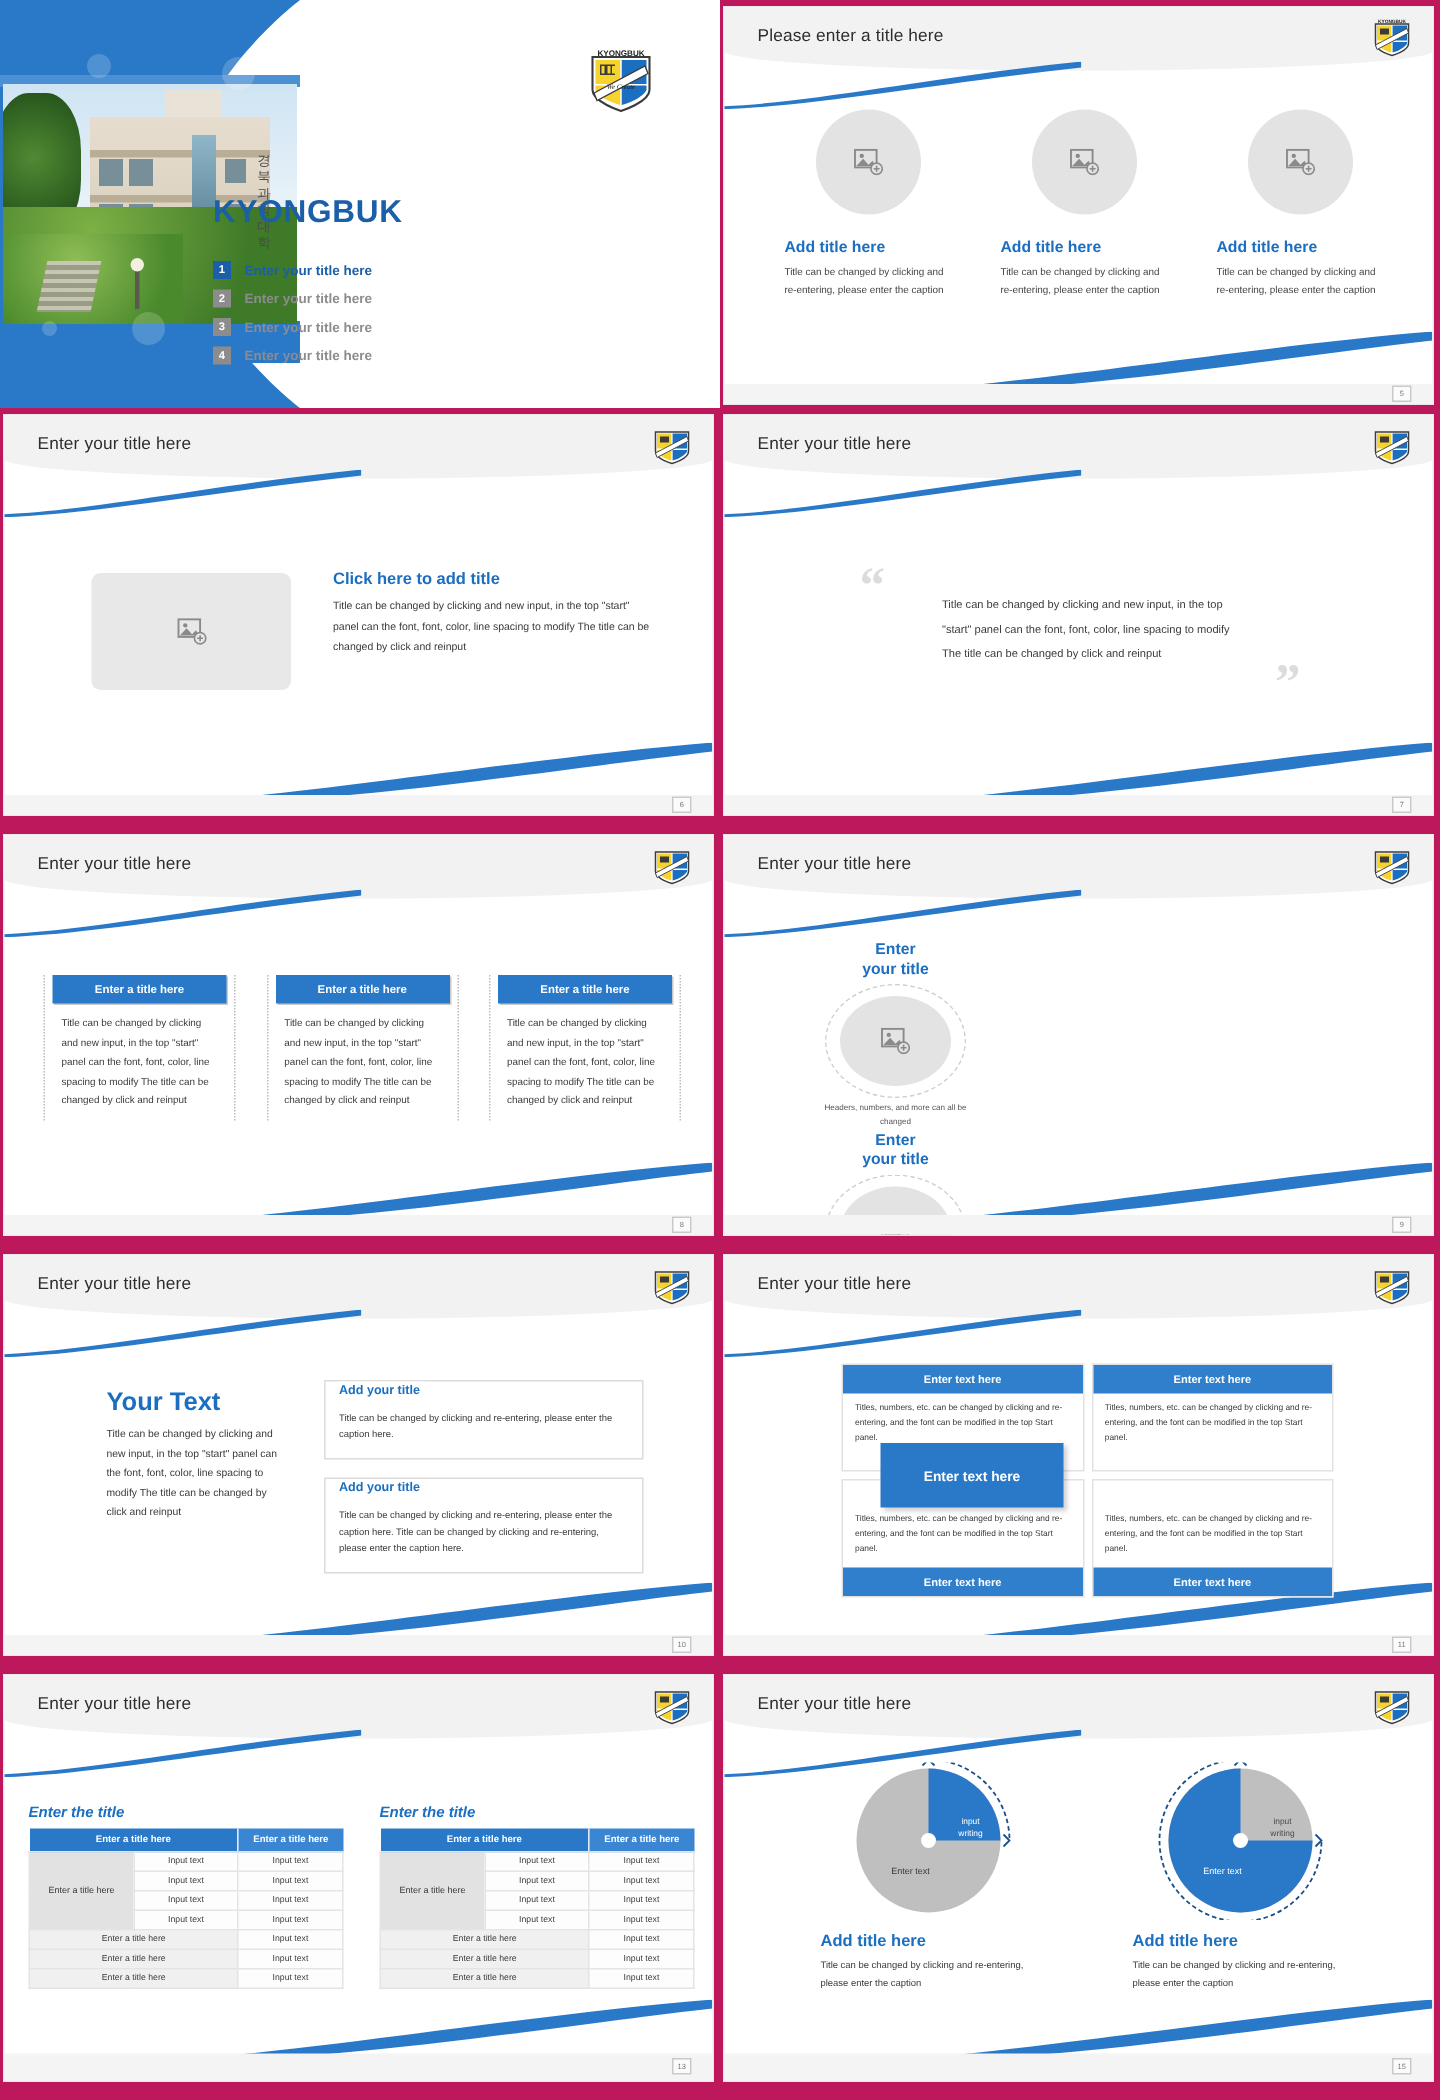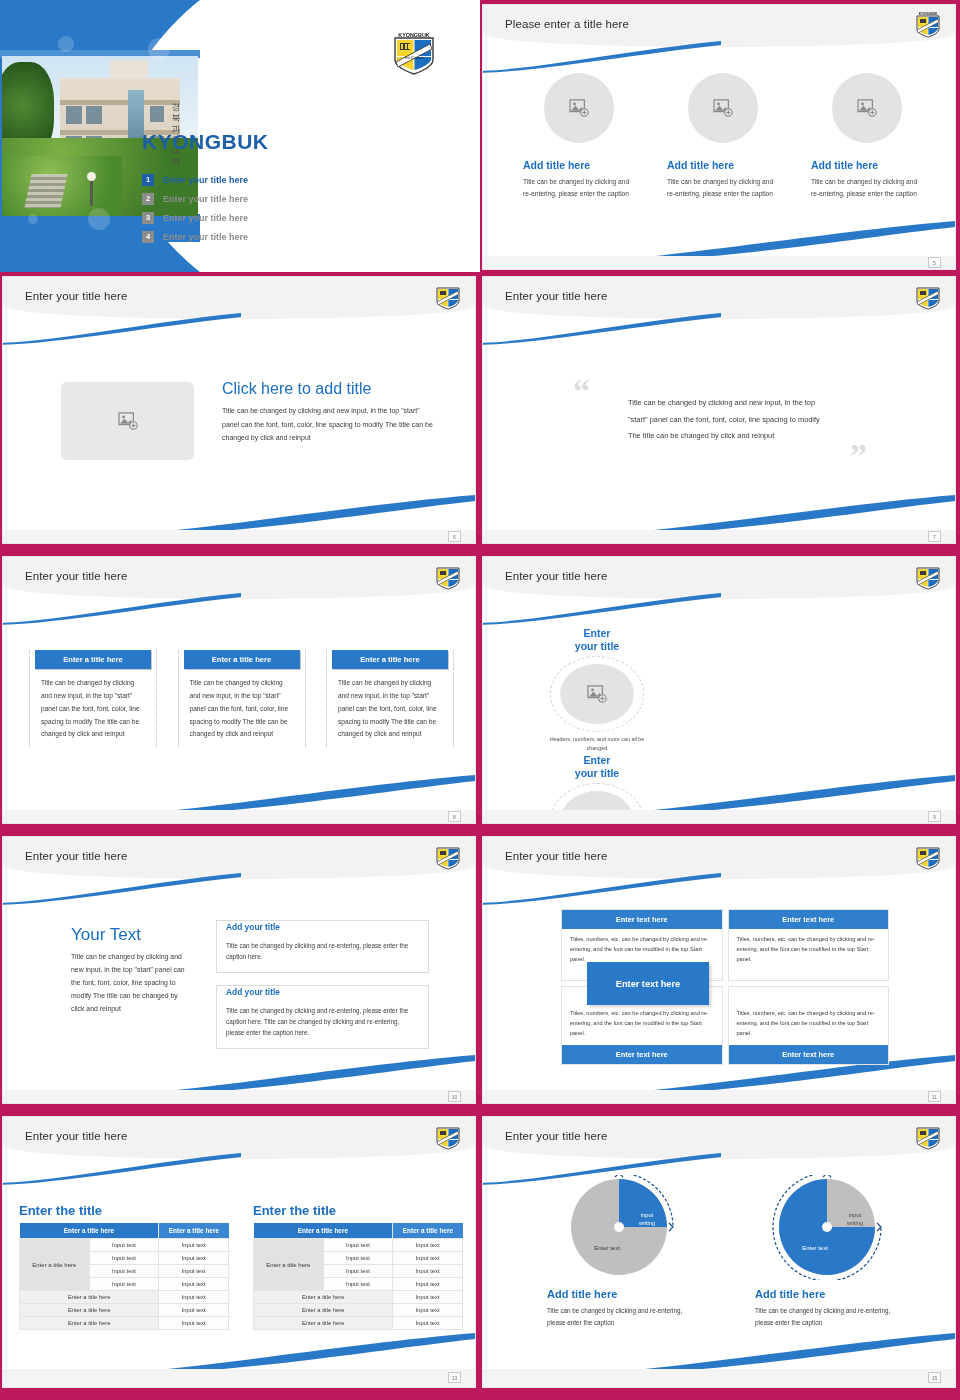--- a/index.html
+++ b/index.html
@@ -137,21 +137,21 @@
   .s2-cols { position: absolute; left: 40px; top: 68px; width: 400px;
     display: flex; justify-content: space-between; }
   .s2-col { width: 112px; }
   .s2-col .ph-circle { width: 70px; height: 70px; margin: 0 auto 0; }
   .s2-h { margin-top: 16px; font-size: 10.5px; font-weight: bold; color: #1b6ec0; }
   .s2-p { margin-top: 5px; font-size: 6.6px; color: #444; line-height: 1.85; }
 
   
   .s3-ph { position: absolute; left: 58px; top: 105px; width: 133px; height: 78px; }
   .s3-txt { position: absolute; left: 219px; top: 103px; width: 215px; }
-  .s3-h { font-size: 16px; font-weight: normal; color: #1b6ec0; }
+  .s3-h { font-size: 11px; font-weight: bold; color: #1b6ec0; }
   .s3-p { margin-top: 6px; font-size: 7px; color: #3a3a3a; line-height: 1.95; }
 
   
   .q-open { position: absolute; left: 90px; top: 100px; font-size: 34px;
     color: #dcdcdc; font-weight: bold; font-family: "Liberation Serif", serif; line-height: .8; }
   .q-close { position: absolute; right: 88px; top: 165px; font-size: 34px;
     color: #dcdcdc; font-weight: bold; font-family: "Liberation Serif", serif; line-height: .8; }
   .q-body { position: absolute; left: 145px; top: 118px; width: 195px;
     font-size: 7.4px; color: #3a3a3a; line-height: 2.25; }
 
@@ -171,21 +171,21 @@
   .s6-h { font-size: 10.5px; font-weight: bold; color: #1b6ec0; line-height: 1.25; }
   .s6-ringwrap { position: relative; width: 108px; height: 78px; margin-top: 2px; }
   .s6-ring { position: absolute; left: 7px; top: 1px; width: 94px; height: 76px;
     border: 1px dashed #cfcfcf; border-radius: 50%; }
   .s6-ring2 { position: absolute; left: 17px; top: 9px; width: 74px; height: 60px;
     border-radius: 50%; background: #e3e3e3; display: flex; align-items: center; justify-content: center; }
   .s6-p { font-size: 5.4px; color: #555; line-height: 1.7; margin-top: 2px; }
 
   
   .s7-left { position: absolute; left: 68px; top: 88px; width: 122px; }
-  .s7-h { font-size: 17px; font-weight: normal; color: #1b6ec0; }
+  .s7-h { font-size: 17px; font-weight: bold; color: #1b6ec0; }
   .s7-p { margin-top: 5px; font-size: 6.9px; color: #3a3a3a; line-height: 1.9; }
   .s7-right { position: absolute; left: 213px; top: 83px; width: 213px; }
   .s7-box { border: 1px solid #dcdcdc; padding: 7px 11px 9px 9px; margin-bottom: 12px;
     position: relative; background: #fff; }
   .s7-box .bh { font-size: 8.4px; font-weight: bold; color: #1b6ec0; background: #fff;
     position: relative; top: -12px; display: inline-block; padding-right: 4px; }
   .s7-box .bp { font-size: 6.3px; color: #3a3a3a; line-height: 1.8; margin-top: -6px; }
 
   
   .s8-grid { position: absolute; left: 78px; top: 72px; width: 328px; }
@@ -198,21 +198,21 @@
     position: absolute; left: 104px; top: 125px; width: 122px; height: 43px;
     background: #2a79c8; color: #fff; font-size: 9.2px; font-weight: bold;
     display: flex; align-items: center; justify-content: center;
     box-shadow: 2px 2px 3px rgba(0,0,0,.18);
   }
 
   
   .s9-wrap { position: absolute; left: 16px; top: 86px; width: 444px;
     display: flex; justify-content: space-between; }
   .s9-block { width: 210px; }
-  .s9-h { font-size: 13px; font-weight: bold; color: #1b6ec0; margin-bottom: 5px; }
+  .s9-h { font-size: 10px; font-weight: bold; color: #1b6ec0; margin-bottom: 5px; font-style: italic; }
   table.tbl { width: 100%; border-collapse: collapse; table-layout: fixed; }
   table.tbl th {
     background: #2a79c8; color: #fff; font-size: 6.4px; font-weight: bold;
     padding: 4px 0; text-align: center; border-right: 1px solid #dfe8f3;
   }
   table.tbl th.th2 { background: #3a86d3; border-right: none; }
   table.tbl td {
     font-size: 5.8px; color: #3a3a3a; text-align: center; padding: 3px 0;
     border: 1px solid #e4e4e4; background: #fdfdfd;
   }

